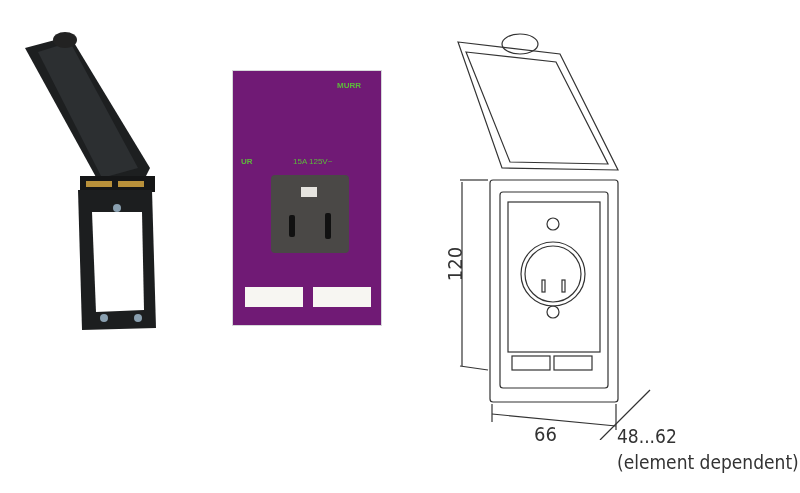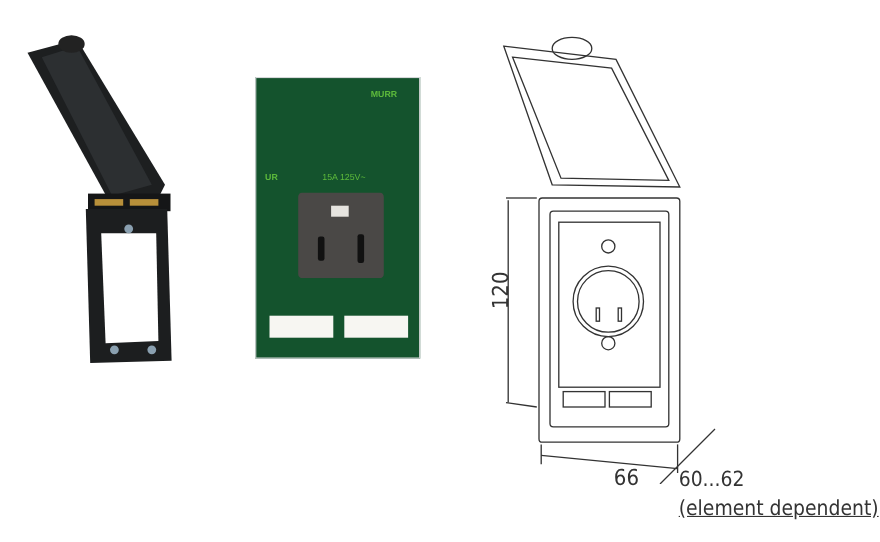--- a/index.html
+++ b/index.html
@@ -1,22 +1,22 @@
 <!DOCTYPE html>
 <html><head>
 <meta charset="utf-8">
 <style>
   html, body { margin:0; padding:0; background:#ffffff; }
   body { width:800px; height:493px; position:relative; overflow:hidden; font-family:"DejaVu Sans", sans-serif; }
   .abs { position:absolute; }
   .dim-text { font-family:"DejaVu Sans Condensed","DejaVu Sans", sans-serif; color:#333; }
   .lbl-120 { left:430px; top:252px; font-size:20px; transform:rotate(-90deg); transform-origin:center; width:50px; text-align:center; }
-  .lbl-66 { left:558px; top:422px; font-size:20px; }
+  .lbl-66 { left:534px; top:422px; font-size:20px; }
   .lbl-depth { left:617px; top:425px; font-size:19px; }
-  .lbl-note { left:617px; top:451px; font-size:19px;text-decoration:underline; }
+  .lbl-note { left:617px; top:451px; font-size:19px; }
   .plate-text { font-family:"Liberation Sans", sans-serif; color:#5dba3b; font-size:8px; }
 </style>
 </head>
 <body>
 
 <svg class="abs" style="left:20px;top:28px" width="150" height="310" viewBox="0 0 150 310">
 
   <polygon points="5,20 50,8 130,140 120,160 82,160" fill="#1d1f20"></polygon>
   <polygon points="18,24 50,14 118,140 82,150" fill="#2c2f31"></polygon>
   <ellipse cx="45" cy="12" rx="12" ry="8" fill="#222"></ellipse>
@@ -25,21 +25,21 @@
   <rect x="66" y="153" width="26" height="6" fill="#b8903a"></rect>
   <rect x="98" y="153" width="26" height="6" fill="#b8903a"></rect>
 
   <path d="M58,162 L132,162 L136,300 L62,302 Z" fill="#1c1e1f"></path>
   <path d="M72,184 L122,184 L124,282 L76,284 Z" fill="#ffffff"></path>
   <circle cx="97" cy="180" r="4" fill="#8aa0b0"></circle>
   <circle cx="84" cy="290" r="4" fill="#8aa0b0"></circle>
   <circle cx="118" cy="290" r="4" fill="#8aa0b0"></circle>
 </svg>
 
-<div class="abs" style="left:232px;top:70px;width:148px;height:254px;background:#14532d;border:1px solid #d6d8da;">
+<div class="abs" style="left:232px;top:70px;width:148px;height:254px;background:#701a75;border:1px solid #d6d8da;">
   <div class="abs plate-text" style="left:104px;top:10px;font-weight:bold;">MURR</div>
   <div class="abs plate-text" style="left:8px;top:86px;font-weight:bold;">UR</div>
   <div class="abs plate-text" style="left:60px;top:86px;">15A  125V~</div>
   <svg class="abs" style="left:38px;top:104px" width="78" height="78" viewBox="0 0 78 78">
     <rect x="0" y="0" width="78" height="78" rx="4" fill="#4a4846"></rect>
     <rect x="30" y="12" width="16" height="10" fill="#e6e4df"></rect>
     <rect x="18" y="40" width="6" height="22" rx="2" fill="#111"></rect>
     <rect x="54" y="38" width="6" height="26" rx="2" fill="#111"></rect>
   </svg>
   <div class="abs" style="left:12px;top:216px;width:58px;height:20px;background:#f7f6f2;"></div>
@@ -70,14 +70,14 @@
 
   <line x1="52" y1="384" x2="52" y2="402"></line>
   <line x1="176" y1="384" x2="176" y2="410"></line>
   <line x1="52" y1="394" x2="176" y2="406"></line>
 
   <line x1="160" y1="420" x2="210" y2="370"></line>
 </svg>
 
 <div class="abs dim-text lbl-120">120</div>
 <div class="abs dim-text lbl-66">66</div>
-<div class="abs dim-text lbl-depth">60...62</div>
+<div class="abs dim-text lbl-depth">48...62</div>
 <div class="abs dim-text lbl-note">(element dependent)</div>
 
 </body></html>

